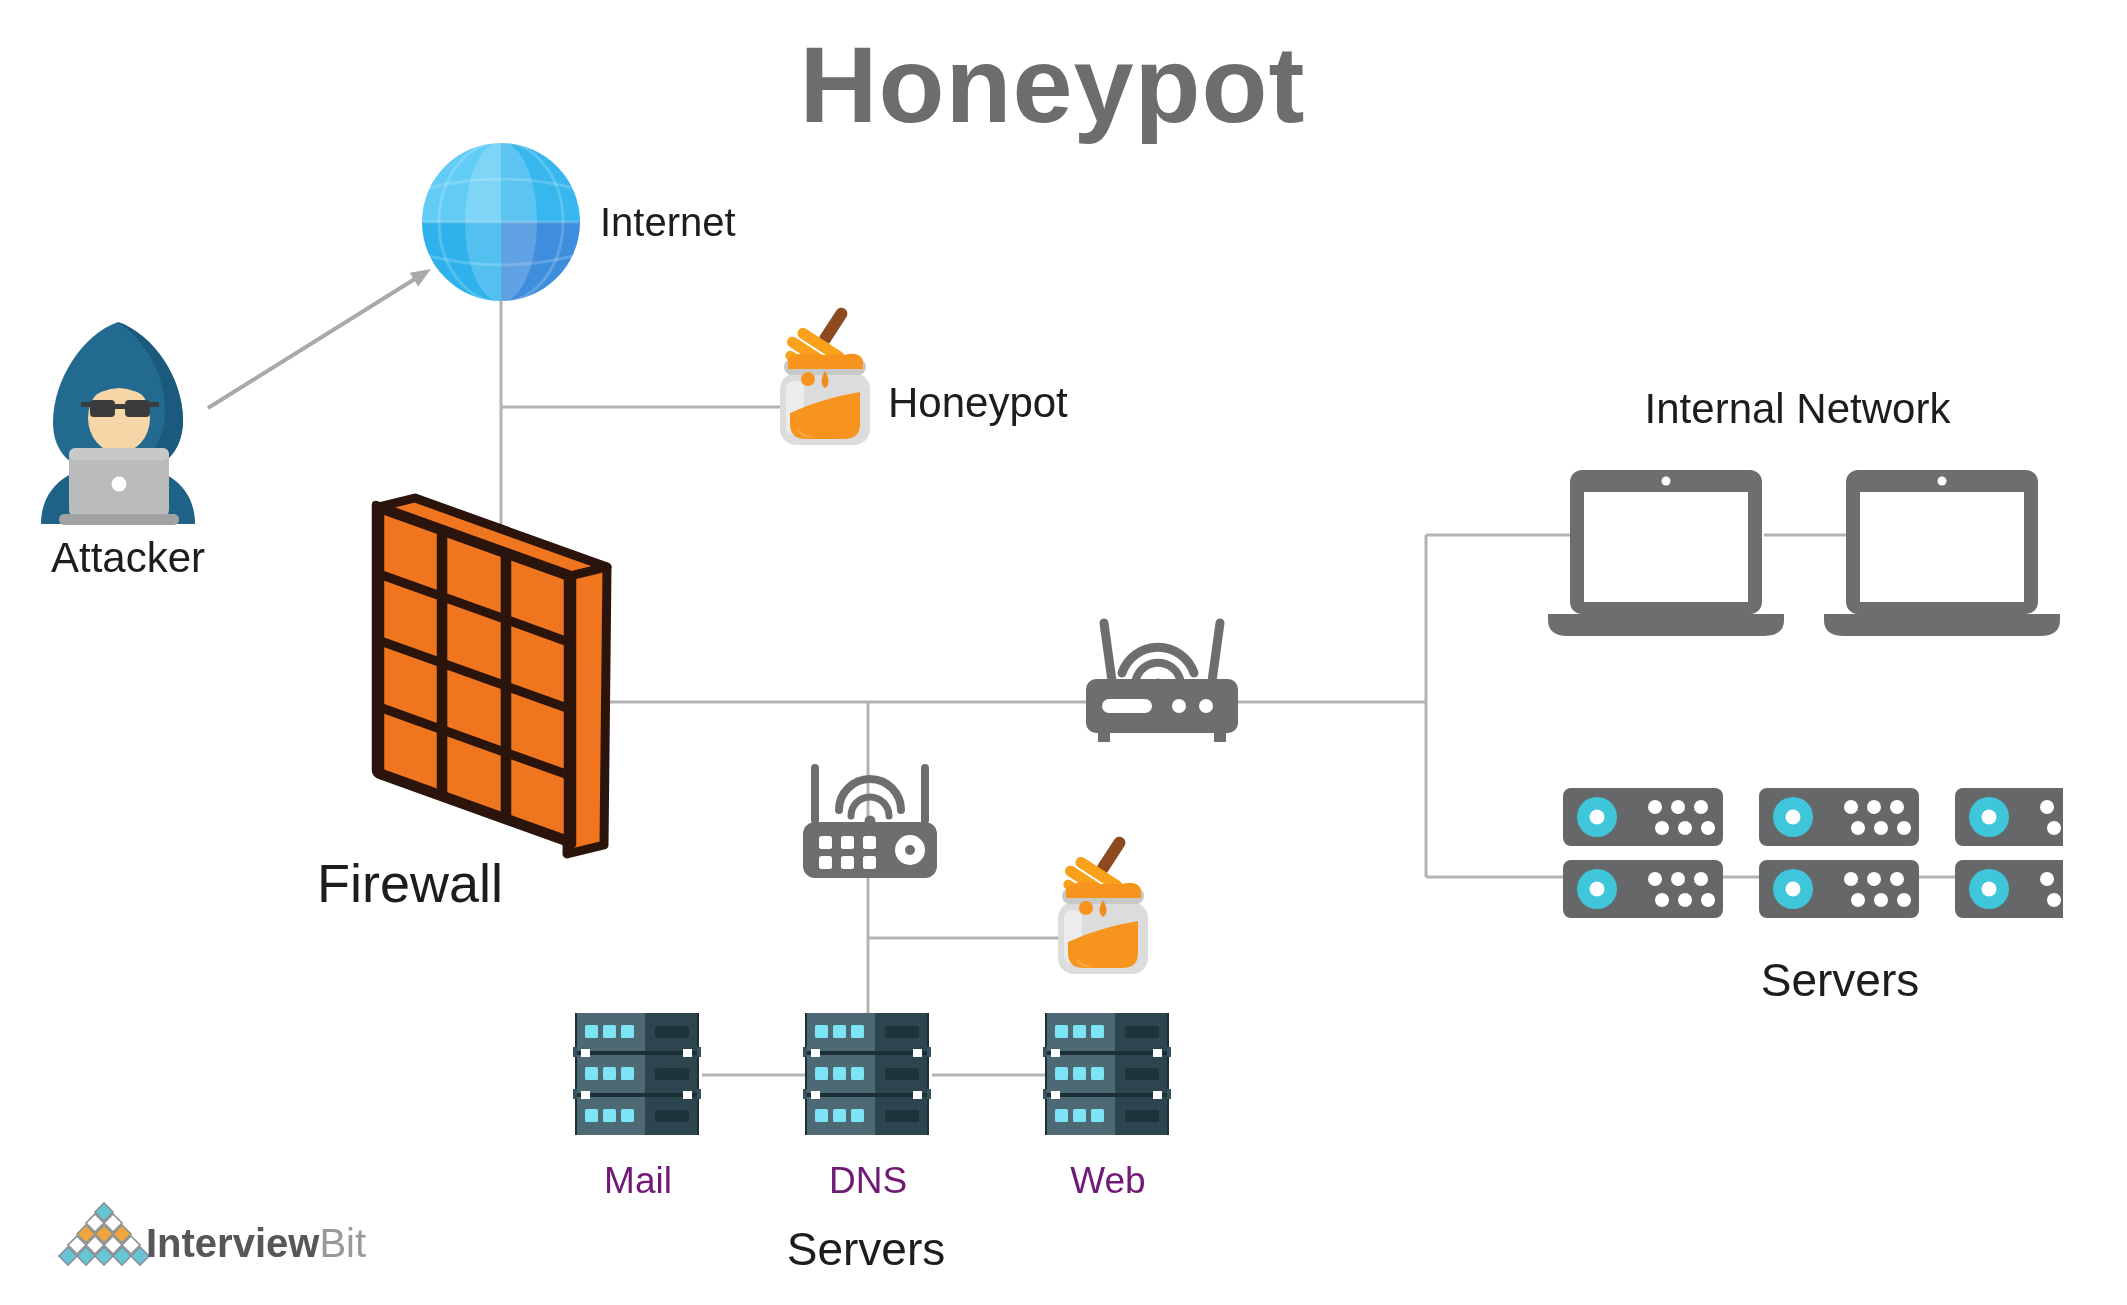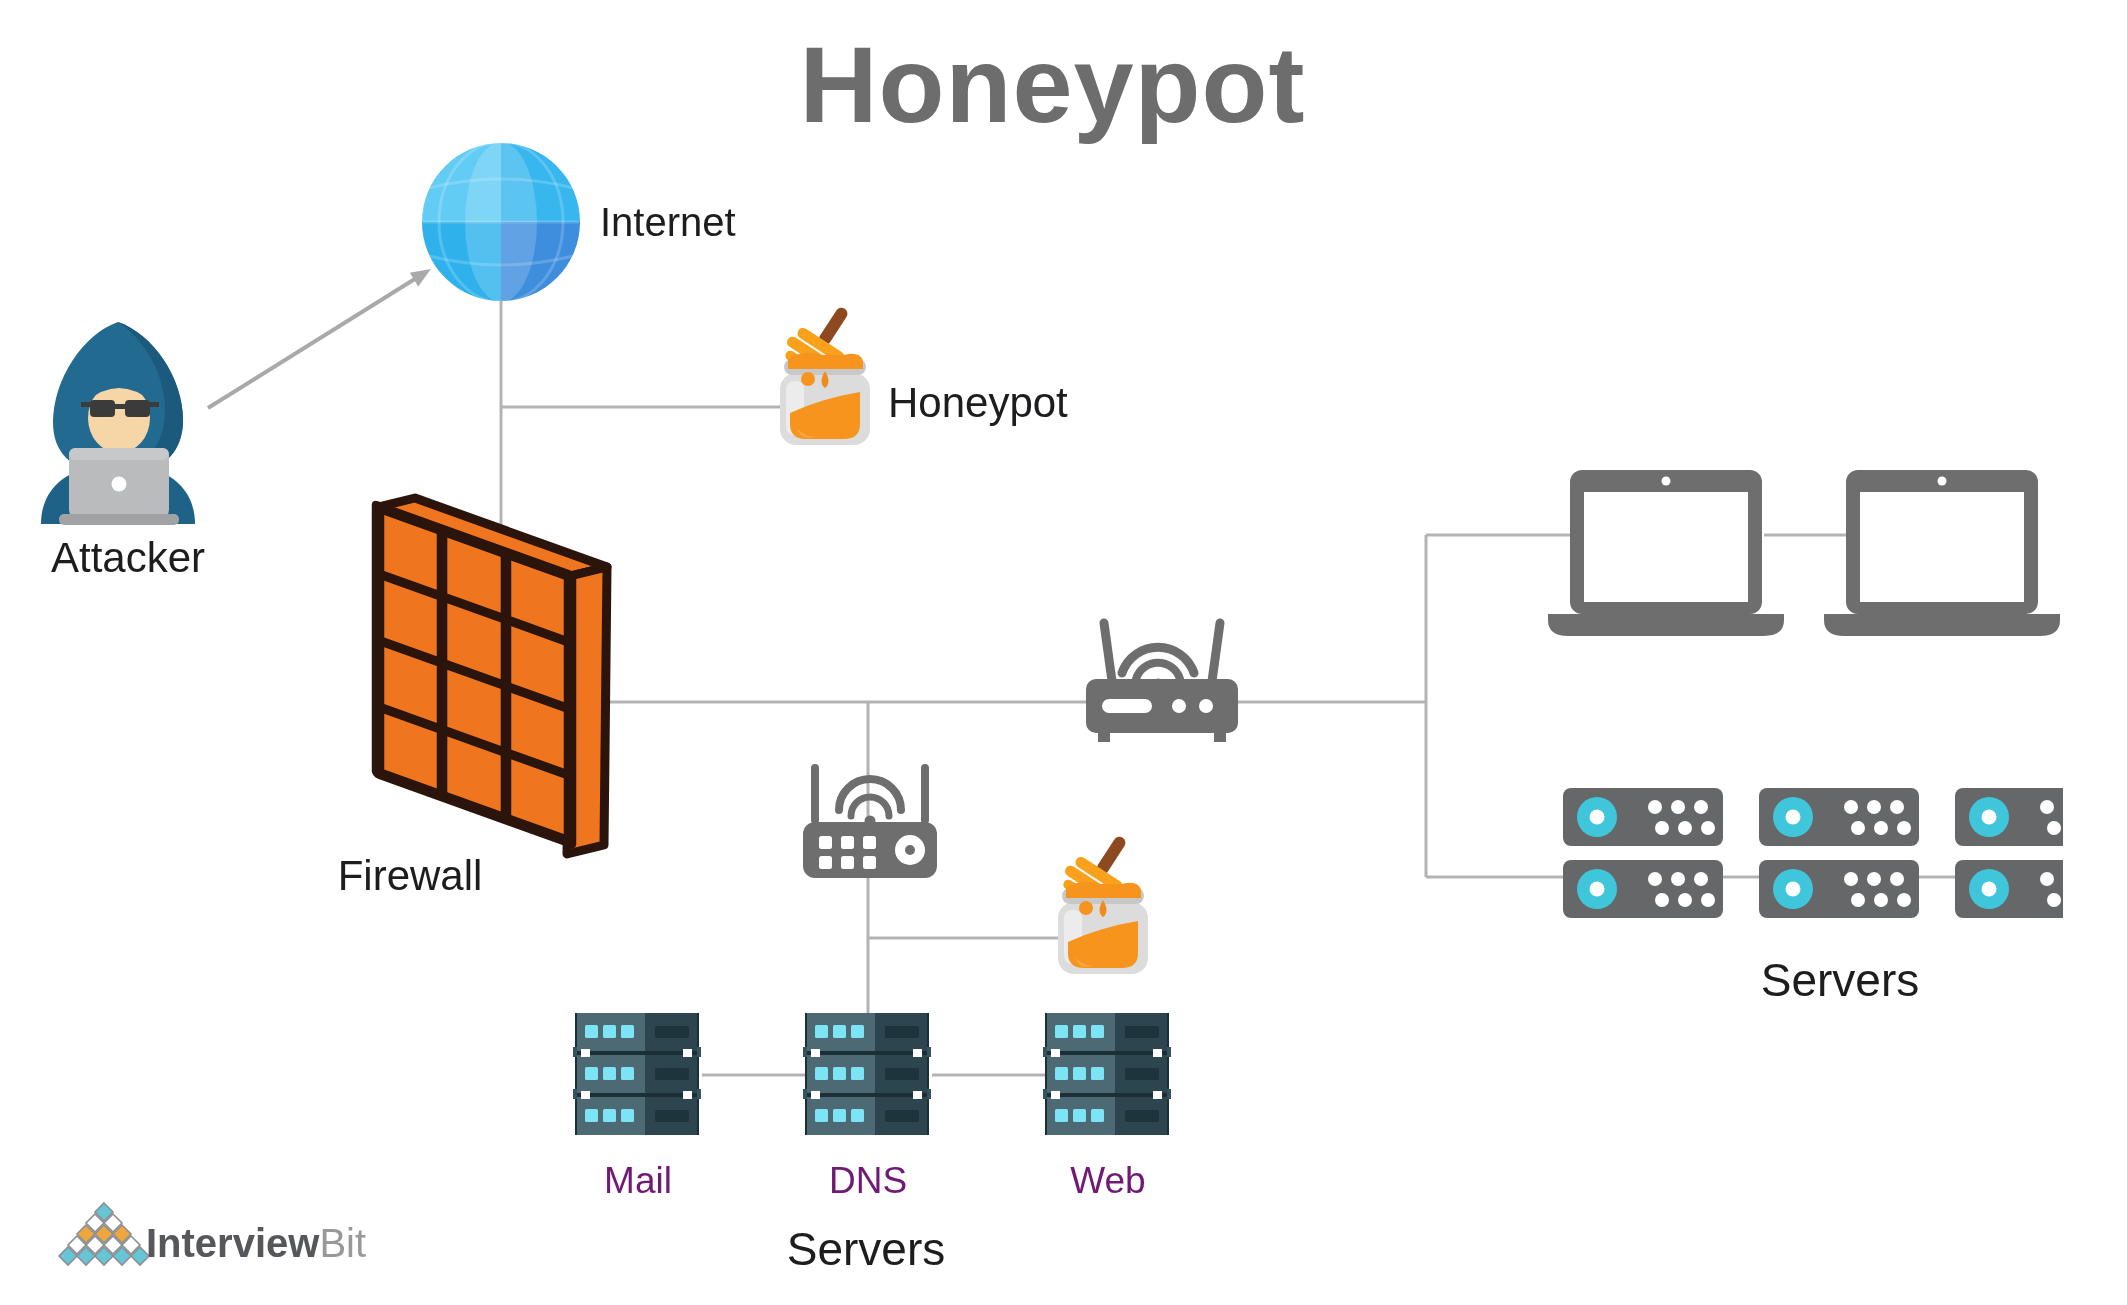--- a/index.html
+++ b/index.html
@@ -19,21 +19,21 @@
   }
   .label.center{text-align:center;}
   .title{
     position:absolute;z-index:2;left:780px;top:22px;width:545px;
     text-align:center;font-size:108px;font-weight:800;color:#6d6d6d;
     font-family:"Liberation Sans", sans-serif;letter-spacing:1px;
   }
   #internet-label{left:600px;top:200px;font-size:40px;}
   #honeypot-label{left:888px;top:379px;font-size:42px;}
   #attacker-label{left:23px;top:534px;width:210px;font-size:42px;}
-  #firewall-label{left:305px;top:852px;width:210px;font-size:42px;}
+  #firewall-label{left:305px;top:852px;width:210px;font-size:54px;}
   #internal-network-label{left:1600px;top:385px;width:395px;font-size:42px;}
   #servers-right-label{left:1690px;top:953px;width:300px;font-size:46px;}
   #mail-label,#dns-label,#web-label{top:1160px;width:130px;font-size:37px;color:#701a75;}
   #mail-label{left:573px;}
   #dns-label{left:803px;}
   #web-label{left:1043px;}
   #servers-bottom-label{left:716px;top:1222px;width:300px;font-size:46px;}
   .logo-text{
     position:absolute;z-index:2;left:146px;top:1221px;
     font-size:40px;font-weight:700;white-space:nowrap;
@@ -258,20 +258,21 @@
       <polygon points="86,44 95,53 86,62 77,53" fill="#67c6d6"></polygon>
     </g>
   </svg>
 
   <div class="title">Honeypot</div>
 
   <div class="label" id="internet-label">Internet</div>
   <div class="label" id="honeypot-label">Honeypot</div>
   <div class="label center" id="attacker-label">Attacker</div>
   <div class="label center" id="firewall-label">Firewall</div>
+  <div class="label center" id="internal-network-label">Internal Network</div>
   <div class="label center" id="servers-right-label">Servers</div>
   <div class="label center" id="mail-label">Mail</div>
   <div class="label center" id="dns-label">DNS</div>
   <div class="label center" id="web-label">Web</div>
   <div class="label center" id="servers-bottom-label">Servers</div>
 
   <div class="logo-text"><span class="p1">Interview</span><span class="p2">Bit</span></div>
 
 </div>
 

